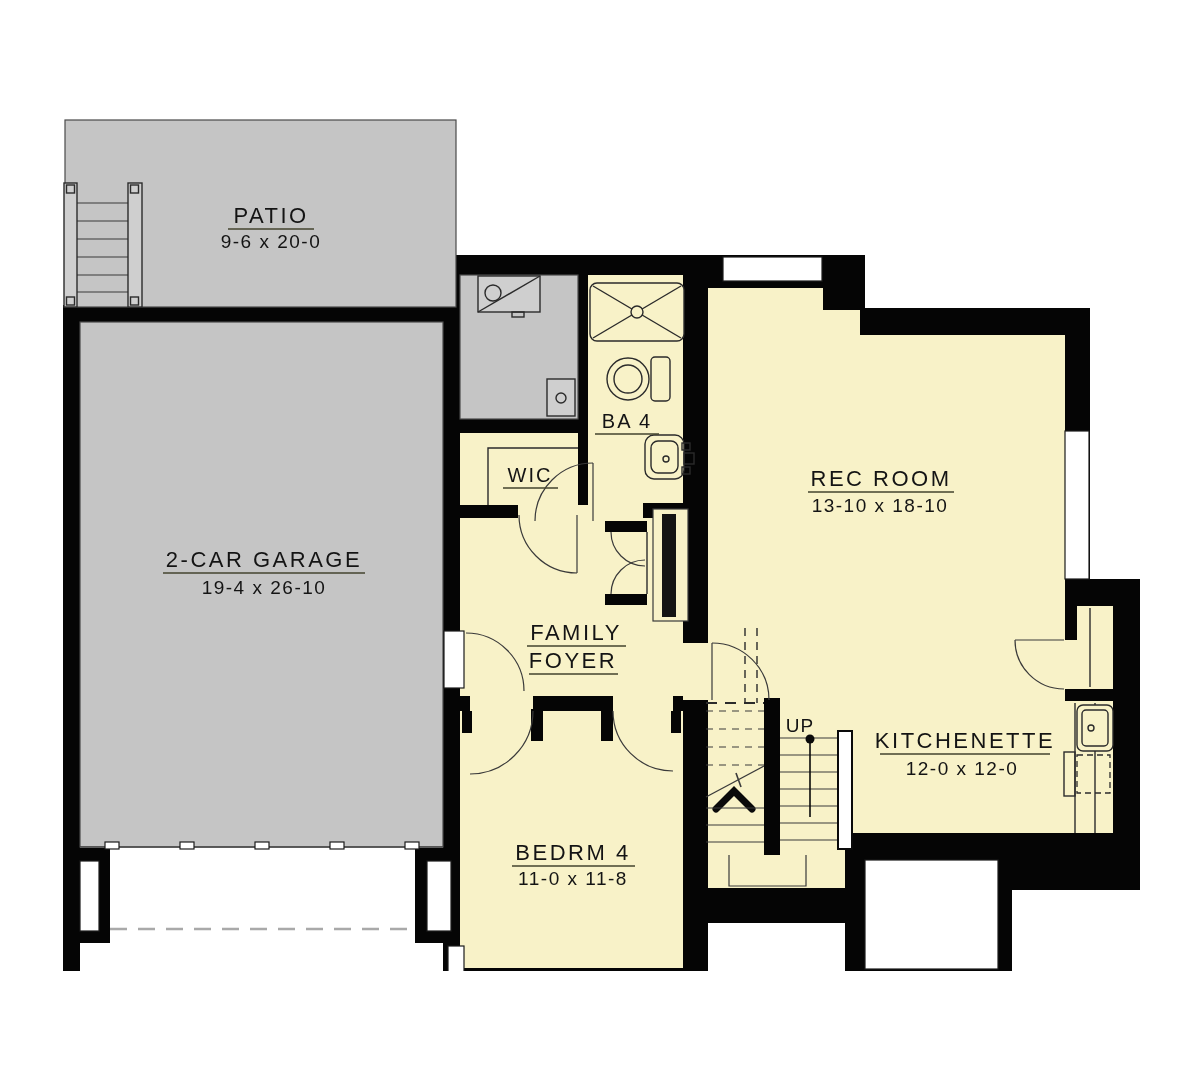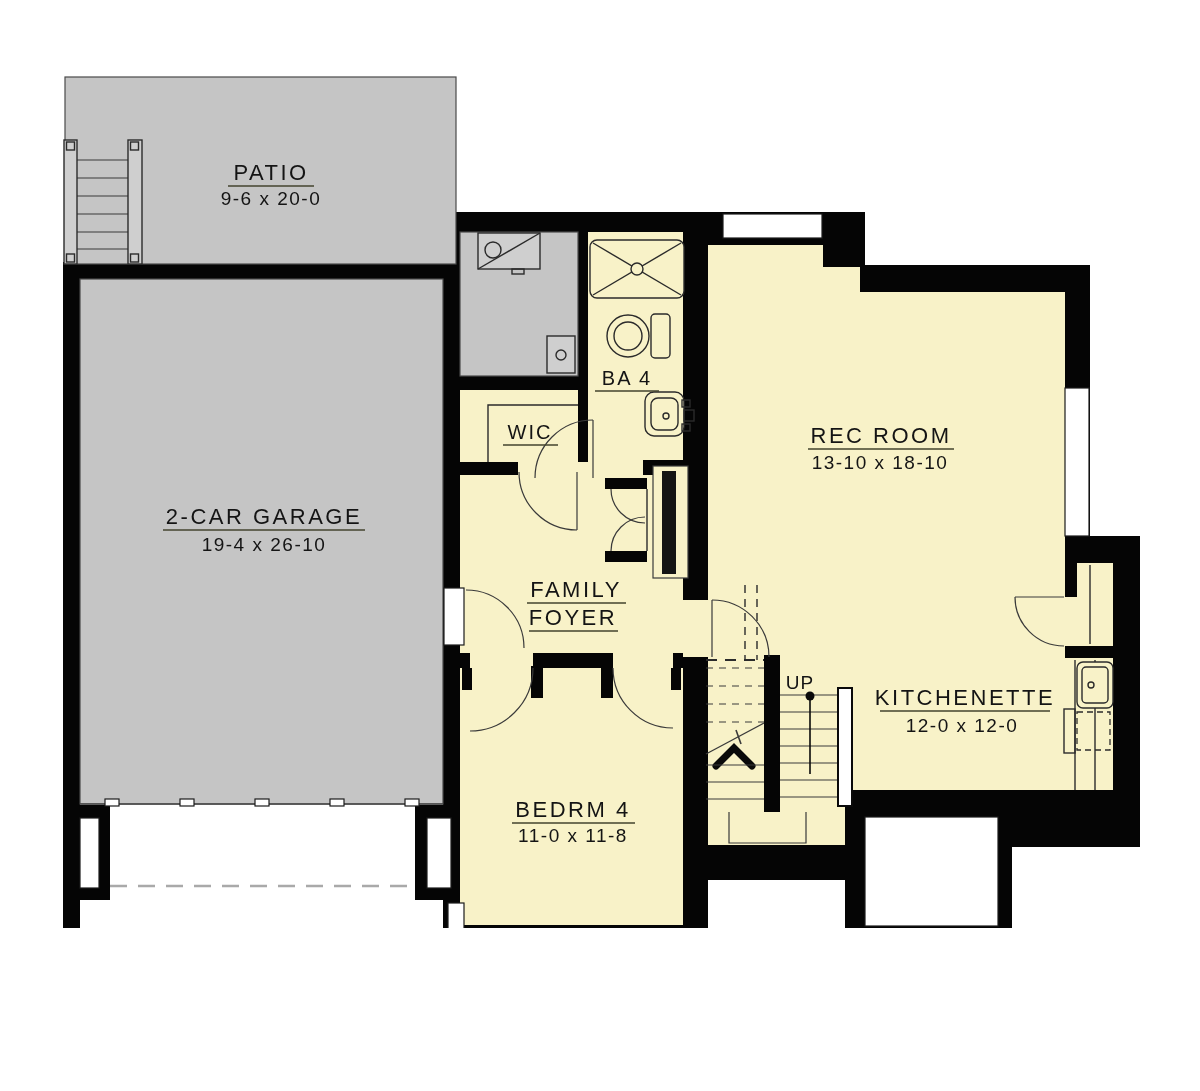--- a/index.html
+++ b/index.html
@@ -1,16 +1,16 @@
 <!DOCTYPE html>
 <html><head>
 <meta charset="utf-8">
 <style>
   html,body{margin:0;padding:0;background:#ffffff;}
-  .page{width:1200px;height:928px;position:relative;background:#fff;overflow:hidden;}
+  .page{width:1200px;height:928px;position:relative;background:#fff;overflow:hidden;margin-top:43px;}
   svg{display:block;}
   .room-name{font-family:"Liberation Sans",sans-serif;font-size:22px;letter-spacing:2.5px;fill:#141414;}
   .room-dims{font-family:"Liberation Sans",sans-serif;font-size:19px;letter-spacing:1.5px;fill:#141414;}
   .small-name{font-family:"Liberation Sans",sans-serif;font-size:20px;letter-spacing:2px;fill:#141414;}
   .up-label{font-family:"Liberation Sans",sans-serif;font-size:19px;letter-spacing:1px;fill:#141414;}
   .wall{fill:#050505;}
   .cream{fill:#f8f2c8;}
   .gray{fill:#c5c5c5;stroke:#4a4a4a;stroke-width:1.2;}
   .win{fill:#ffffff;stroke:#1c1c1c;stroke-width:1.2;}
   .fixline{stroke:#2b2b2b;stroke-width:1.4;fill:none;}

